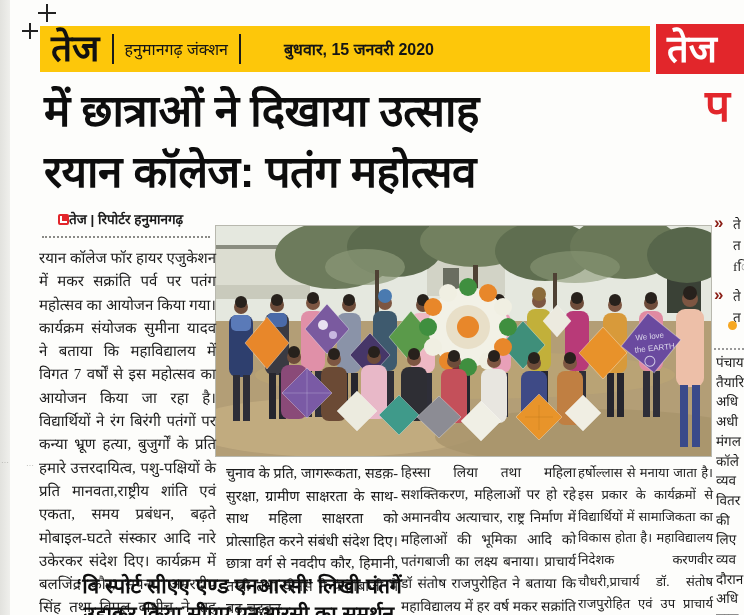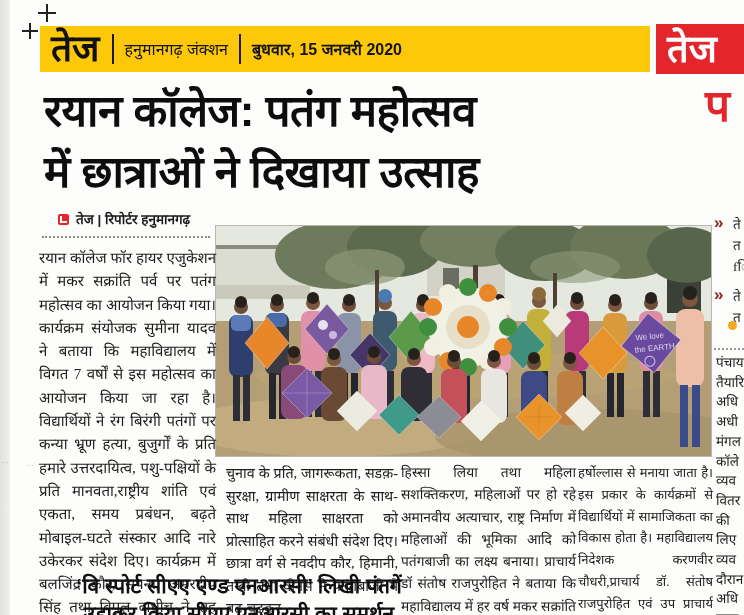--- a/index.html
+++ b/index.html
@@ -13,35 +13,35 @@
   .cross{position:absolute;}
   .cross .h{position:absolute;background:#222;height:1.5px;}
   .cross .v{position:absolute;background:#222;width:1.5px;}
 
   
   .mast-bar{position:absolute;left:40px;top:26px;width:610px;height:46px;background:#fdc70a;
         display:flex;align-items:center;font-family:"Liberation Sans", sans-serif;}
   .mast-logo{font-size:37px;font-weight:bold;color:#111;padding:0 12px 2px 11px;line-height:1;}
   .mast-sep{width:2px;height:30px;background:#1a1a1a;}
   .mast-ed{font-size:16px;font-weight:normal;color:#151515;padding:0 11px;}
-  .mast-date{font-size:16px;font-weight:bold;color:#151515;padding:0 11px;}
+  .mast-date{font-size:16px;font-weight:bold;color:#151515;padding:0 11px;margin-left:32px;}
   .corner-box{position:absolute;left:656px;top:24px;width:88px;height:50px;background:#e2262b;
         overflow:hidden;display:flex;align-items:center;}
   .corner-logo{font-family:"Liberation Sans", sans-serif;font-size:38px;font-weight:bold;
         color:#fff;padding-left:11px;line-height:1;}
 
   
   .headline{position:absolute;left:44px;top:80px;width:665px;
         font-family:"Liberation Sans", sans-serif;font-weight:bold;
         font-size:44px;line-height:61px;color:#0d0d0d;letter-spacing:-0.5px;white-space:nowrap;}
   .neighbor-frag{position:absolute;left:705px;top:84px;font-family:"Liberation Sans", sans-serif;
         font-size:44px;font-weight:bold;color:#e2262b;line-height:1;}
 
   
-  .byline{position:absolute;left:58px;top:210px;display:flex;align-items:center;gap:7px;
+  .byline{position:absolute;left:58px;top:210px;display:flex;align-items:center;gap:0;
         font-family:"Liberation Sans", sans-serif;font-size:13.5px;font-weight:bold;color:#1a1a1a;}
   .byline-ic{width:11px;height:11px;background:#e2262b;border-radius:2px;position:relative;flex:0 0 auto;}
   .byline-ic span{position:absolute;left:2px;bottom:2px;width:5px;height:5px;
         border-left:2px solid #fff;border-bottom:2px solid #fff;}
   .byline-rule{position:absolute;left:42px;top:236px;width:168px;border-top:2px dotted #8a8a86;}
 
   
   .bodycol{position:absolute;text-align:justify;color:#1c1c1c;}
   .col1{left:39px;top:247px;width:177px;font-size:15px;line-height:23.3px;}
   .col2{left:226px;top:462px;width:172px;font-size:14.3px;line-height:22.5px;}
@@ -89,22 +89,22 @@
     <span class="mast-sep"></span>
     <span class="mast-ed">हनुमानगढ़ जंक्शन</span>
     <span class="mast-sep"></span>
     <span class="mast-date">बुधवार, 15 जनवरी 2020</span>
   </div>
   <div class="corner-box">
     <span class="corner-logo">तेज</span>
   </div>
 
   <div class="headline">
+    <div>में छात्राओं ने दिखाया उत्साह</div>
     <div>रयान कॉलेज: पतंग महोत्सव</div>
-    <div>में छात्राओं ने दिखाया उत्साह</div>
   </div>
   <div class="neighbor-frag">प</div>
 
   <div class="byline">
     <span class="byline-ic">
         <span></span>
       </span>
     <span>तेज | रिपोर्टर हनुमानगढ़</span>
   </div>
   <div class="byline-rule"></div>

